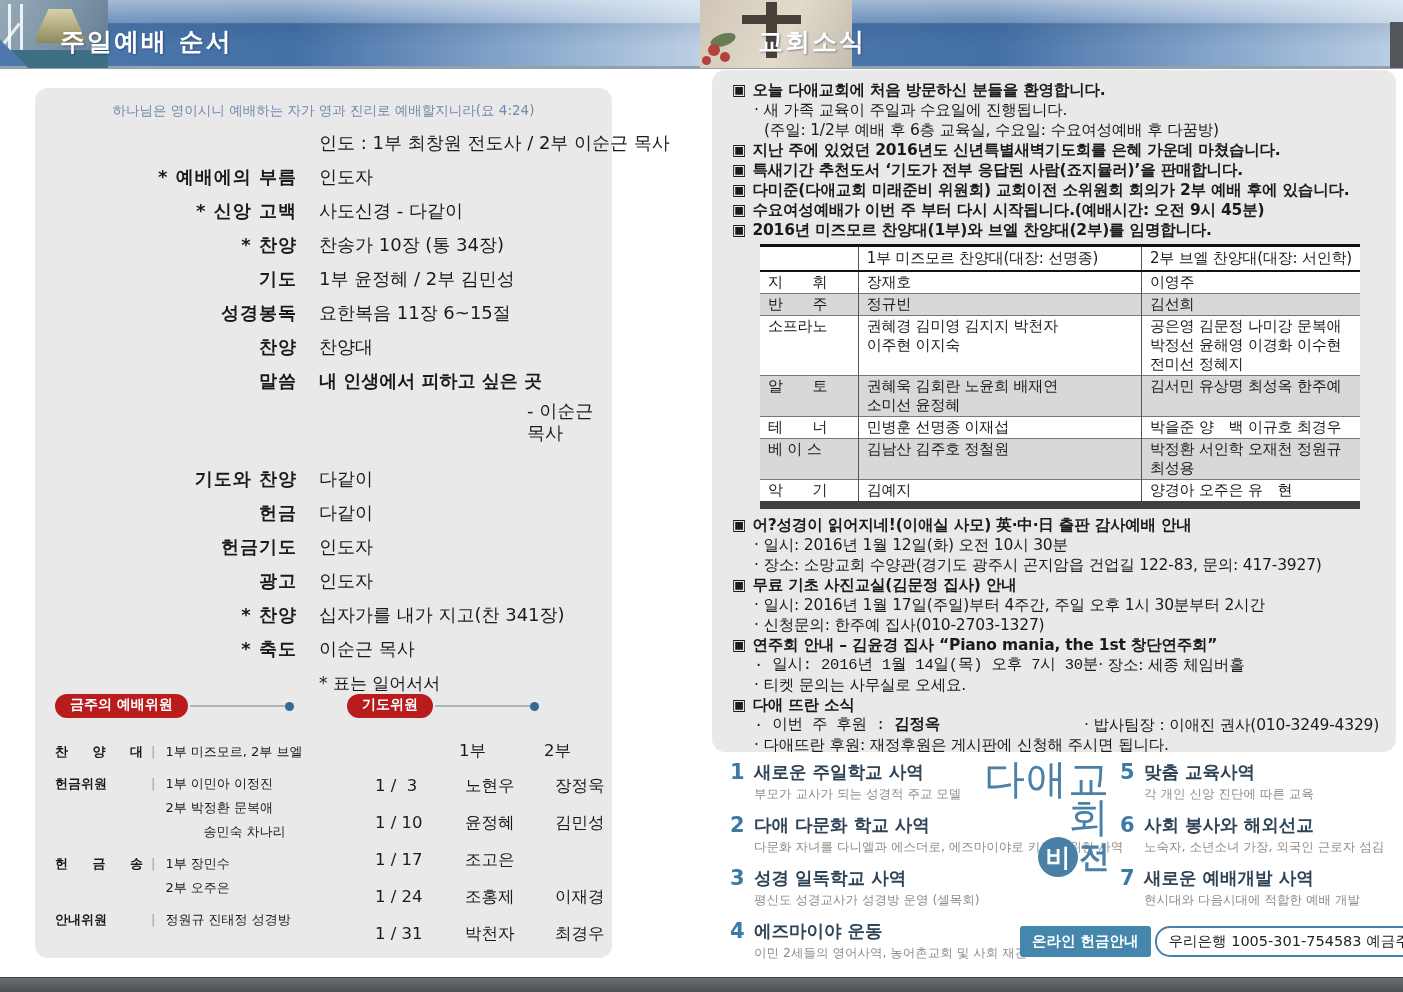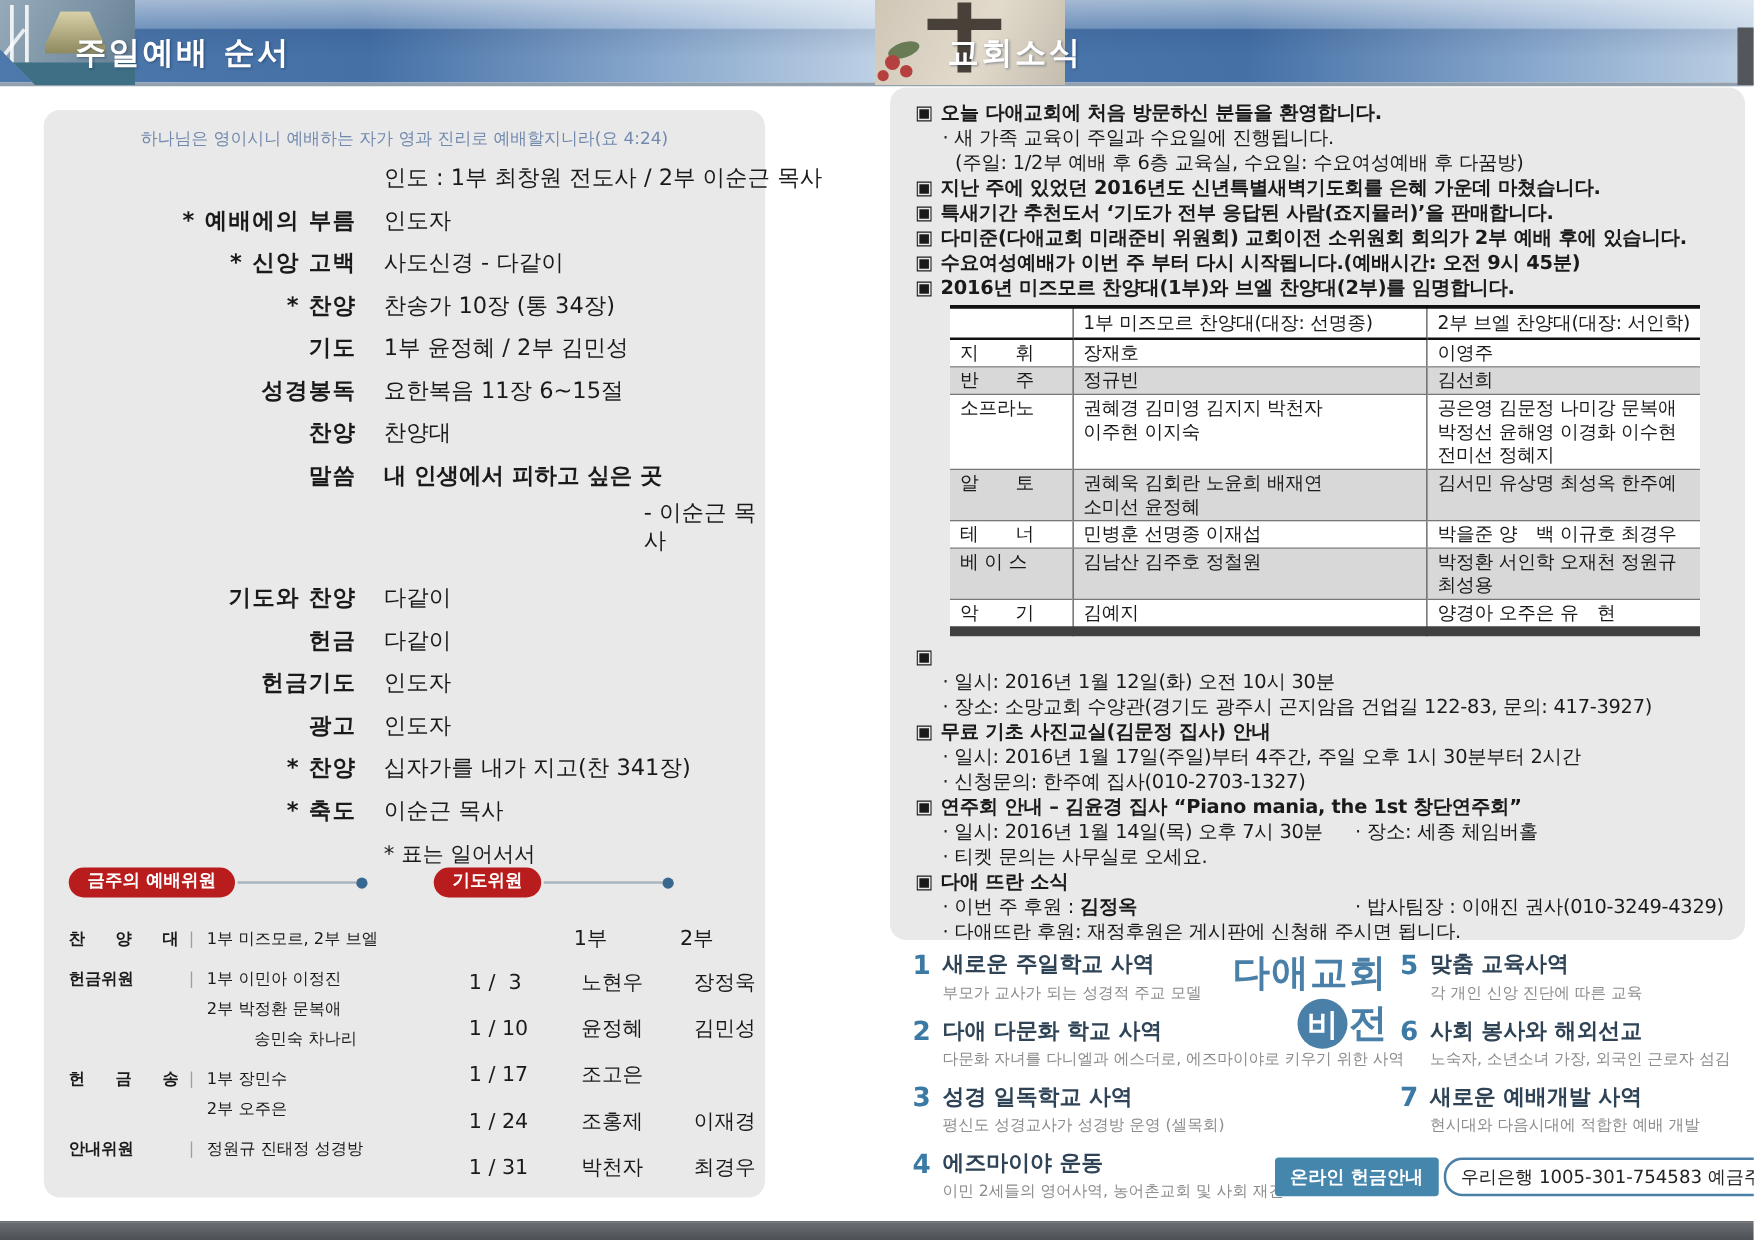--- a/index.html
+++ b/index.html
@@ -39,21 +39,21 @@
   .photo-cross .leaf { position:absolute; left:10px; top:34px; width:26px; height:12px; border-radius:50%; background:#687b55; transform:rotate(-18deg); }
   .edge-dark { position:absolute; right:0; top:22px; width:13px; height:46px; background:#53575c; z-index:6; }
 
   
   .gbox { position:absolute; background:#e9e9e9; border-radius:13px; }
   .left-box  { left:35px;  top:88px; width:577px; height:870px; }
   .right-box { left:712px; top:70px; width:684px; height:682px; overflow:hidden; }
 
   
   .verse { margin-top:14px; text-align:center; color:#7289ae; font-size:13.5px; }
-  .order { margin-top:12px; font-size:18px; }
+  .order { margin-top:12px; font-size:18px;padding-left:12px; }
   .orow { display:flex; margin-bottom:12px; line-height:22px; white-space:nowrap; }
   .olabel { width:250px; text-align:right; font-weight:bold; letter-spacing:1px; flex:none; }
   .ovalue { margin-left:22px; }
   .ovalue.strong { font-weight:bold; }
   .lead { margin-left:272px; margin-bottom:12px; line-height:22px; white-space:nowrap; }
   .sermon-by { margin-left:480px; margin-top:-4px; margin-bottom:10px; line-height:22px; font-size:18px; }
   .orow.gap { margin-top:24px; }
   .footnote { margin-left:272px; margin-top:4px; font-size:17px; }
 
   
@@ -75,40 +75,40 @@
   .pp1 { width:90px; margin-left:10px; }
   .pp2 { width:84px; }
 
   
   .rcontent { padding:10px 16px 0 20px; font-size:15.5px; letter-spacing:-0.2px; }
   .ntitle { font-weight:bold; line-height:20px; display:flex; white-space:nowrap; }
   .bullet { margin-right:6px; font-weight:normal; flex:none; }
   .nsub { line-height:20px; padding-left:22px; white-space:nowrap; }
   .nsub.paren { padding-left:32px; }
   .pair { display:flex; }
-  .pair > span:first-child { min-width:330px; }
+  .pair > span:first-child { min-width:330px;font-family:Liberation Mono, monospace; }
 
   table.choir { border-collapse:collapse; margin:4px 0 6px 28px; width:600px;
     border-top:3px solid #111; border-bottom:8px solid #404040; font-size:15px; background:#fff; }
   table.choir th { border-bottom:2.5px solid #111; font-weight:normal; text-align:left; padding:2px 8px; line-height:19px; white-space:nowrap; }
   table.choir td { border-top:1px solid #777; padding:1px 8px; vertical-align:top; line-height:19px; white-space:pre-line; }
   table.choir th.c0, table.choir td.c0 { width:84px; border-right:1px solid #555; text-align:left; white-space:nowrap; }
   table.choir th.c1, table.choir td.c1 { width:270px; border-right:1px solid #555; }
   table.choir tr.shade td { background:#d8d8d8; }
 
   
   .vision { position:absolute; left:712px; top:760px; width:684px; height:218px; }
   .vcolA { position:absolute; left:18px; top:0; width:372px; }
   .vcolB { position:absolute; left:408px; top:0; width:280px; }
   .vitem { display:flex; margin-bottom:9px; white-space:nowrap; }
   .vnum { color:#3c7aa6; font-weight:bold; font-size:21px; width:24px; line-height:24px; flex:none; }
   .vtitle { font-weight:bold; font-size:17.5px; color:#2e4356; line-height:24px; }
   .vsub { font-size:12.5px; color:#8c8c8c; line-height:20px; }
   .vlogo { position:absolute; left:246px; top:0; width:152px; text-align:right; }
-  .vlogo-name { color:#4a80a8; font-weight:bold; font-size:30px; letter-spacing:1px; line-height:38px; }
+  .vlogo-name { color:#4a80a8; font-weight:normal; font-size:41px; letter-spacing:1px; line-height:38px; }
   .vlogo-vision { margin-top:0; display:flex; justify-content:flex-end; align-items:center; font-size:31px; font-weight:bold; color:#4a80a8; }
   .vcircle { display:inline-flex; width:40px; height:40px; border-radius:50%; background:#4a80a8; color:#fff; align-items:center; justify-content:center; font-size:25px; margin-right:1px; }
   .giving { position:absolute; left:308px; top:166px; display:flex; align-items:stretch; }
   .give-label { background:#4586ad; color:#fff; font-weight:bold; font-size:14.5px; padding:6px 12px; border-radius:3px; white-space:nowrap; display:flex; align-items:center; }
   .give-account { border:2px solid #4a80a8; border-radius:15px; background:#fff; padding:4px 12px; font-size:14.5px; color:#222; margin-left:4px; white-space:nowrap; display:flex; align-items:center; }
 
   .bottom-bar { position:absolute; left:0; right:0; bottom:0; height:14px;
     background:linear-gradient(#6a6e73,#4c5055); border-top:1px solid #3e4246; }
 </style>
 </head>
@@ -358,20 +358,21 @@
           <tr>
               <td class="c0">악　　기</td>
               <td class="c1">김예지</td>
               <td class="c2">양경아 오주은 유　현</td>
             </tr>
         </tbody>
       </table>
 
       <div class="ntitle">
           <span class="bullet">▣</span>
+          <span>어?성경이 읽어지네!(이애실 사모) 英·中·日 출판 감사예배 안내</span>
         </div>
       <div class="nsub">· 일시: 2016년 1월 12일(화) 오전 10시 30분</div>
       <div class="nsub">· 장소: 소망교회 수양관(경기도 광주시 곤지암읍 건업길 122-83, 문의: 417-3927)</div>
       <div class="ntitle">
           <span class="bullet">▣</span>
           <span>무료 기초 사진교실(김문정 집사) 안내</span>
         </div>
       <div class="nsub">· 일시: 2016년 1월 17일(주일)부터 4주간, 주일 오후 1시 30분부터 2시간</div>
       <div class="nsub">· 신청문의: 한주예 집사(010-2703-1327)</div>
       <div class="ntitle">

